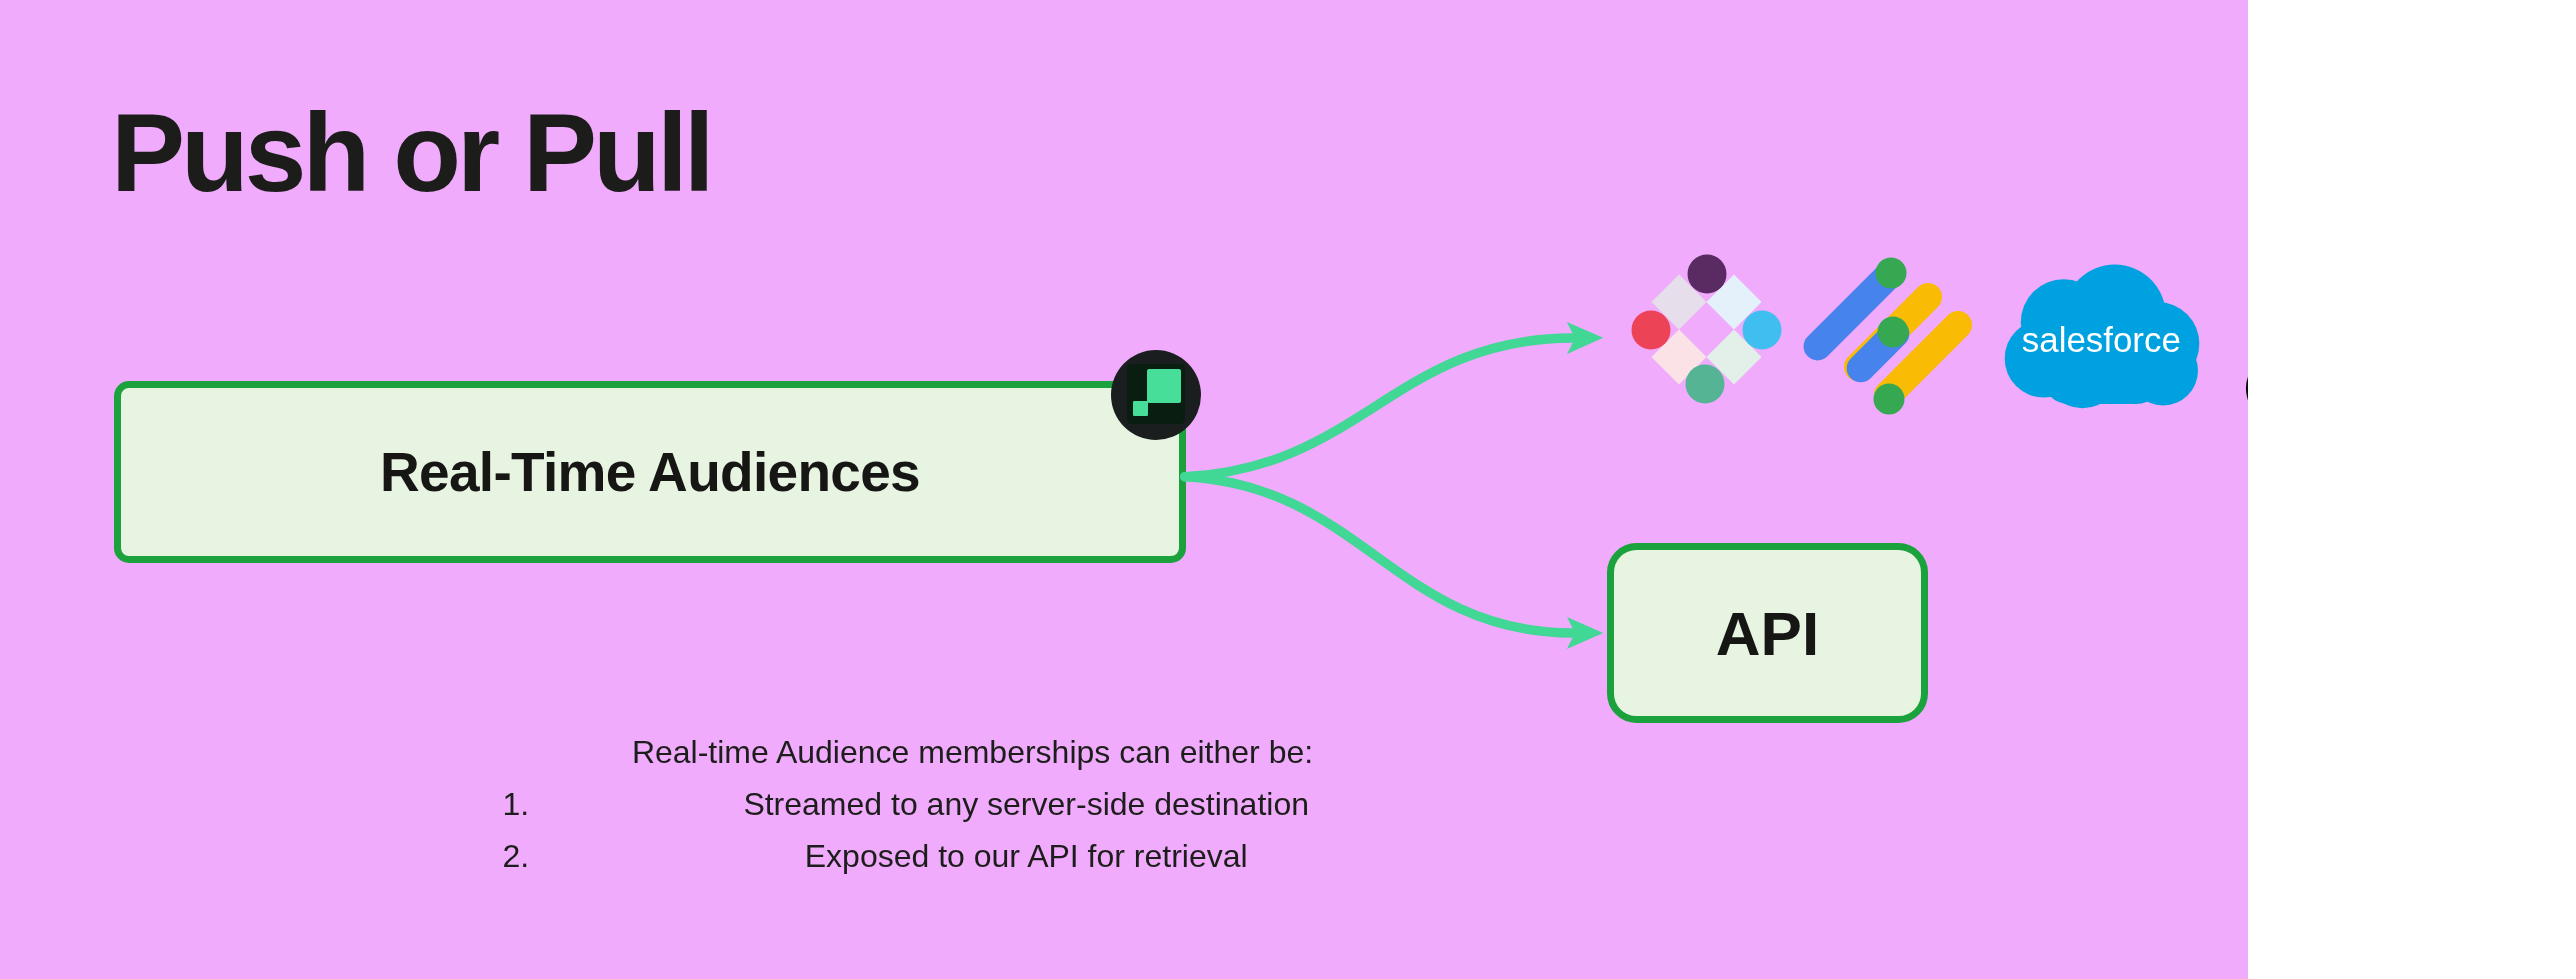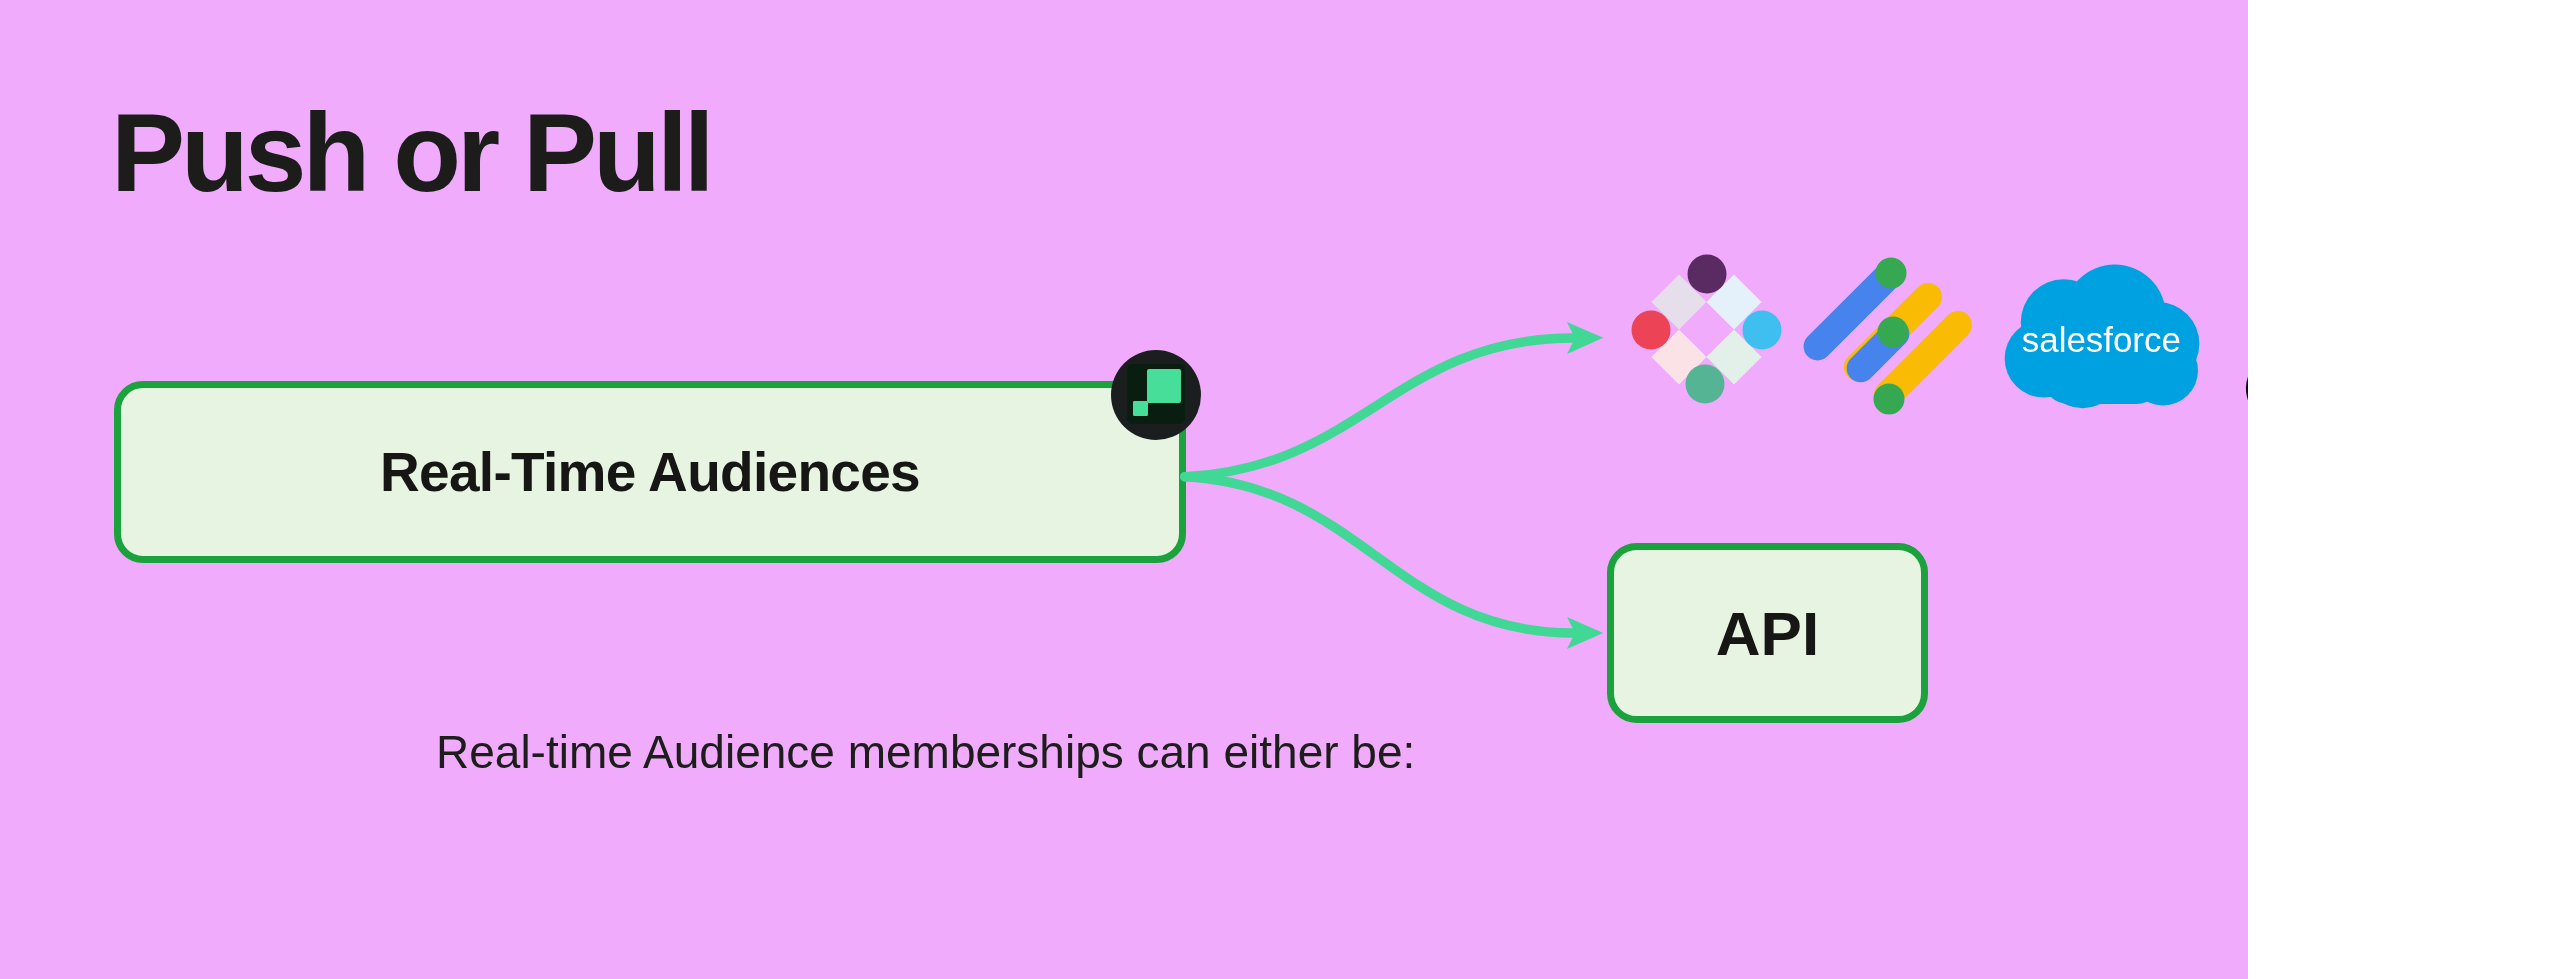--- a/index.html
+++ b/index.html
@@ -10,21 +10,21 @@
   .abs{position:absolute;}
 
   
   #page-title{
     left:111px;top:95px;
     font-size:111px;font-weight:700;line-height:1.05;letter-spacing:-4px;color:#1c1c1a;
   }
 
   
   .green-box{
-    box-sizing:border-box;background:#e7f4e1;border:7.4px solid #1ca23d;border-radius:29px;
+    box-sizing:border-box;background:#e7f4e1;border:7.4px solid #1ca23d;border-radius:15px;
     display:flex;align-items:center;justify-content:center;
   }
   #rta-box{left:114px;top:381px;width:1072px;height:182px;}
   #rta-box .label{font-size:55px;font-weight:700;letter-spacing:-0.7px;color:#161614;}
   #api-box{left:1607px;top:543px;width:321px;height:180px;border-radius:29.5px;}
   #api-box .label{font-size:62px;font-weight:700;color:#161614;}
 
   
   #badge{left:1111px;top:350px;width:90px;height:90px;border-radius:50%;background:#1a1e1f;z-index:5;}
   #badge .inner{position:absolute;left:16px;top:14px;width:58px;height:60px;border-radius:5.4px;background:#0a1d11;}
@@ -44,21 +44,21 @@
   #gam .bar{position:absolute;height:28px;border-radius:14px;transform:translate(-50%,-50%) rotate(-45deg);}
   #gam .gdot{position:absolute;width:31px;height:31px;border-radius:50%;background:#36a852;transform:translate(-50%,-50%);}
 
   
   #salesforce{left:2002px;top:263px;width:198px;height:148px;}
 
   
   #webhook{left:2239px;top:277px;width:164px;height:164px;}
 
   
-  #notes{left:436px;top:726px;width:1073px;font-size:46px;line-height:52px;color:#1d1d1b;}
+  #notes{left:436px;top:726px;width:1073px;font-size:32px;line-height:52px;color:#1d1d1b;text-align:center;}
   #notes ol{margin:0;padding:0 0 0 102px;}
   #notes li{line-height:52px;padding-left:5.4px;}
 </style>
 </head>
 <body>
 
 <div id="canvas">
 
   <div id="page-title" class="abs">Push or Pull</div>
 
@@ -132,16 +132,20 @@
       <circle cx="74" cy="68" r="10.5"></circle>
     </g>
   </svg>
 
   <div id="api-box" class="abs green-box">
     <span class="label">API</span>
   </div>
 
   <div id="notes" class="abs">
     <div>Real-time Audience memberships can either be:</div>
+    <ol>
+      <li>Streamed to any server-side destination</li>
+      <li>Exposed to our API for retrieval</li>
+    </ol>
   </div>
 
 </div>
 
 
 </body></html>

